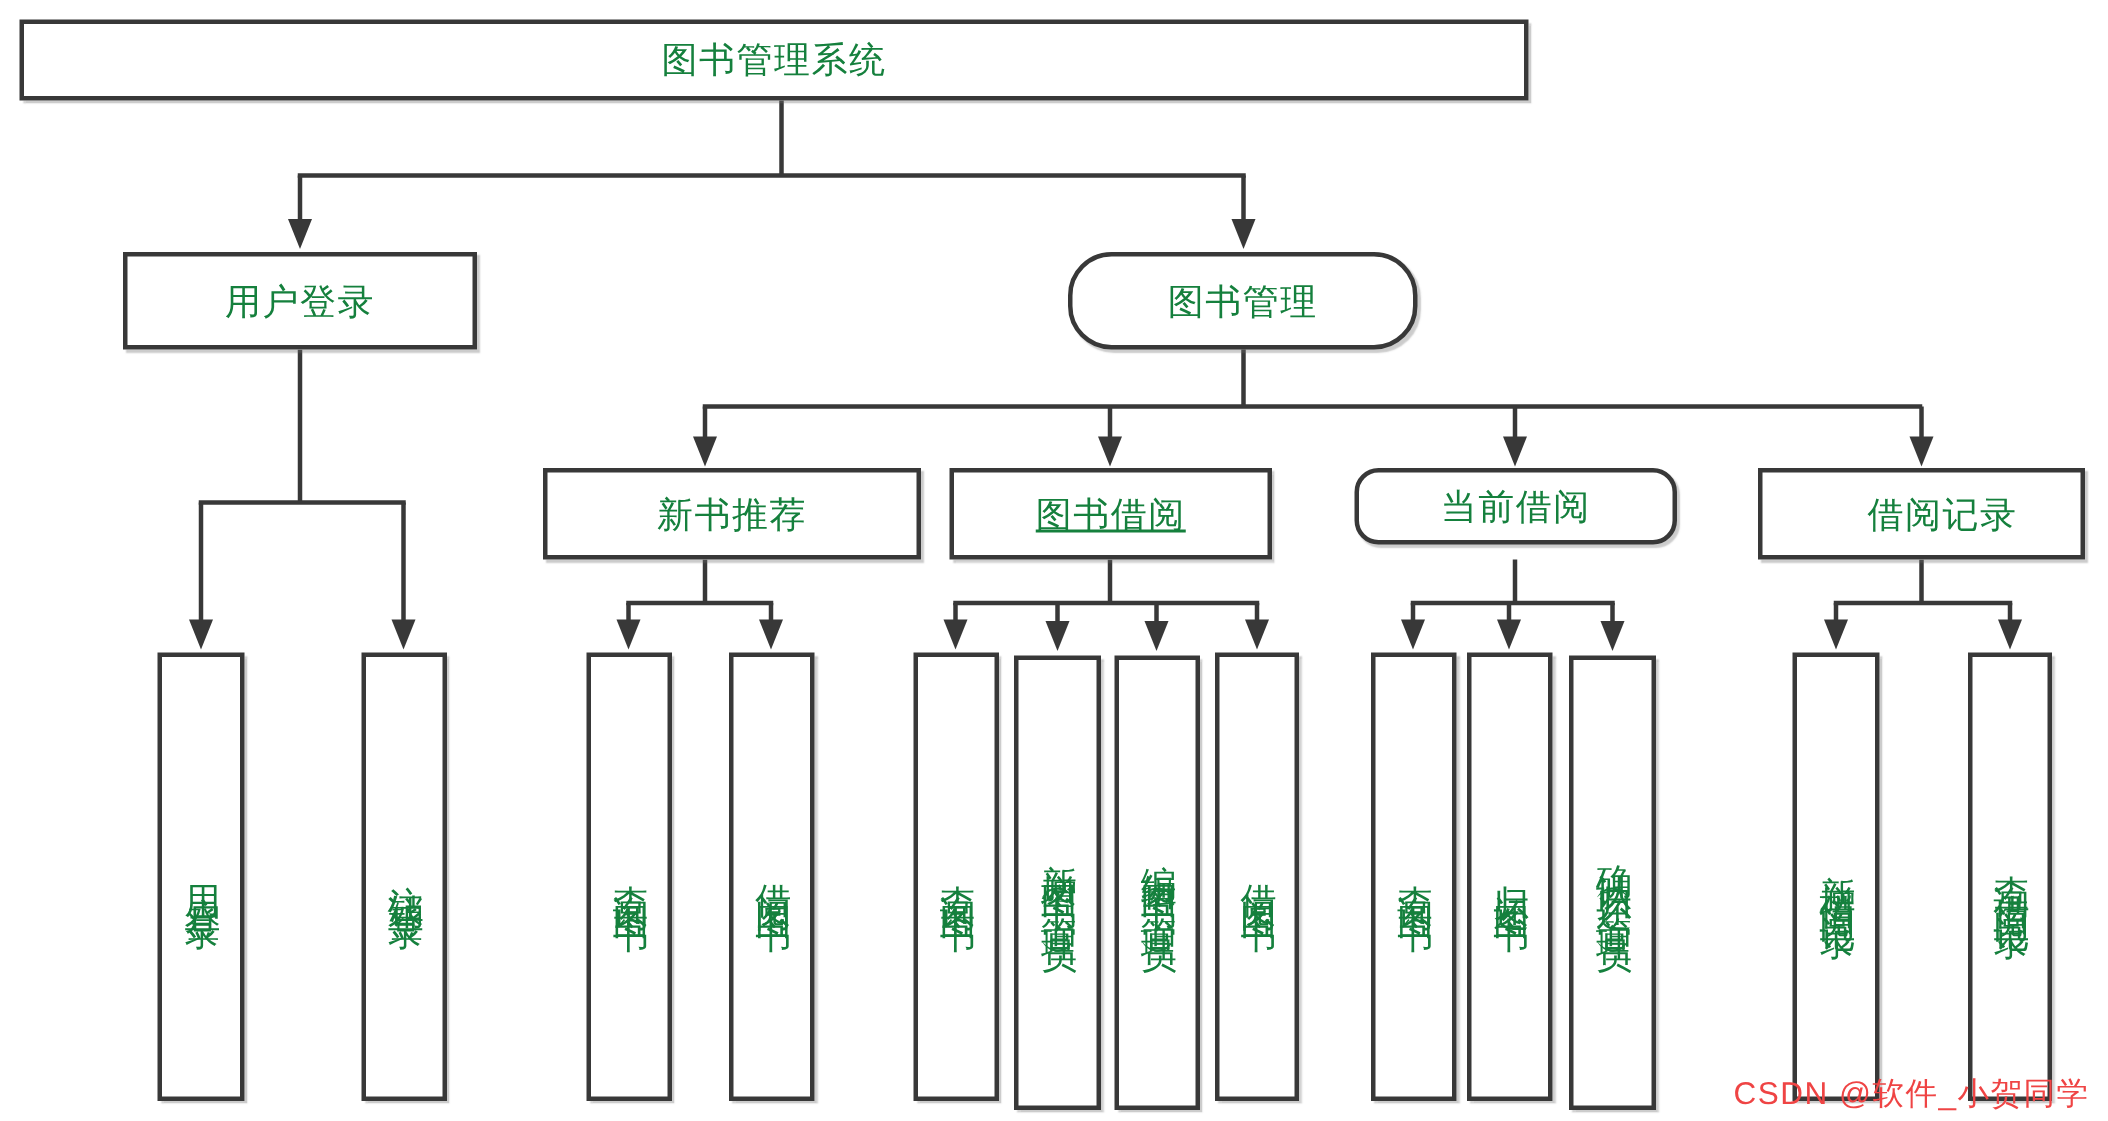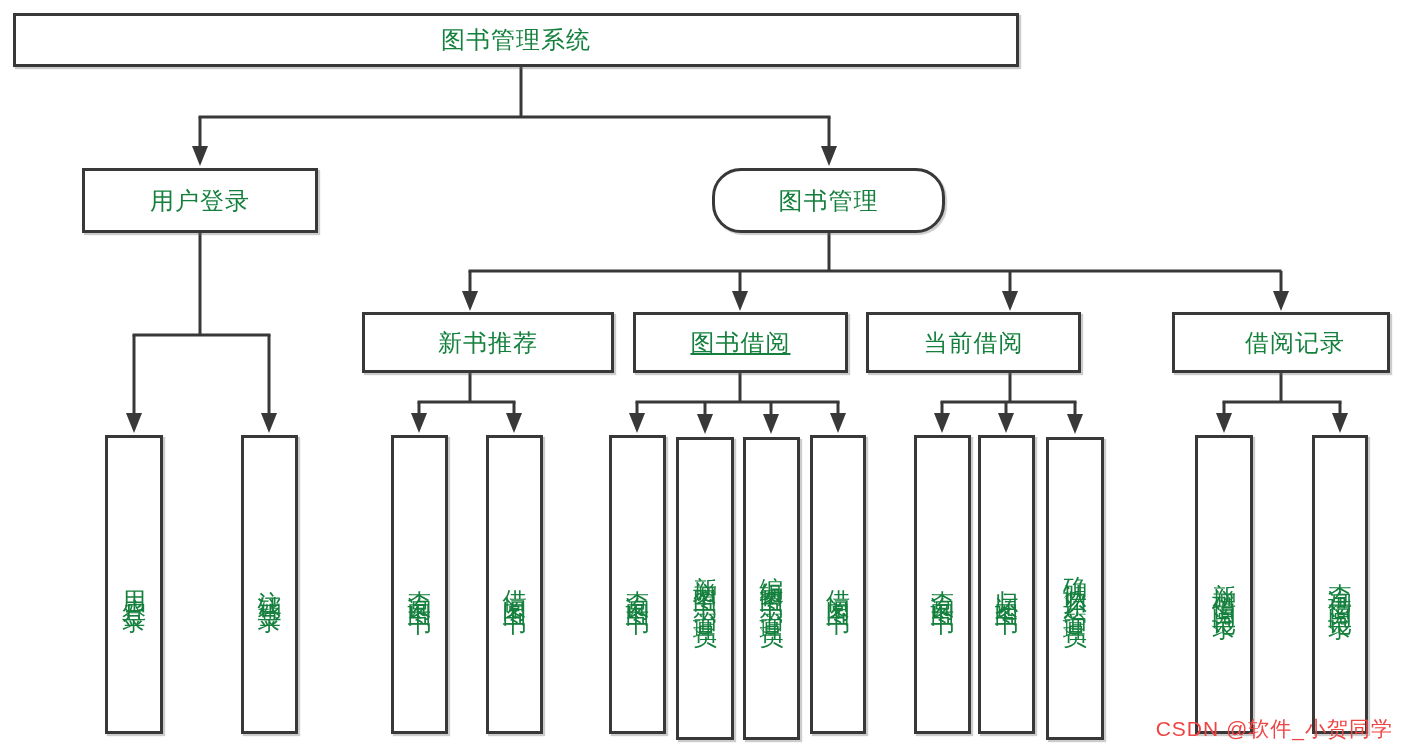--- a/index.html
+++ b/index.html
@@ -138,21 +138,21 @@
     </g>
   </svg>
 
   <div class="node hnode" style="left:13px; top:13px; width:1006px; height:54px;">图书管理系统</div>
 
   <div class="node hnode" style="left:82px; top:168px; width:236px; height:65px;">用户登录</div>
   <div class="node hnode" style="left:712px; top:168px; width:233px; height:65px;border-radius:29px;">图书管理</div>
 
   <div class="node hnode" style="left:362px; top:312px; width:252px; height:61px;">新书推荐</div>
   <div class="node hnode" style="left:633px; top:312px; width:215px; height:61px;text-decoration:underline;">图书借阅</div>
-  <div class="node hnode" style="left:866px; top:312px; width:215px; height:61px;">当前借阅</div>
+  <div class="node hnode" style="left:903px; top:312px; width:215px; height:51px;border-radius:16px;">当前借阅</div>
   <div class="node hnode" style="left:1172px; top:312px; width:218px; height:61px;padding-left:28px;">借阅记录</div>
 
   <div class="node vnode" style="left:105px; top:435px; width:58px; height:299px;">
     <span>用户登录</span>
   </div>
   <div class="node vnode" style="left:241px; top:435px; width:57px; height:299px;">
     <span>注销登录</span>
   </div>
 
   <div class="node vnode" style="left:391px; top:435px; width:57px; height:299px;">

